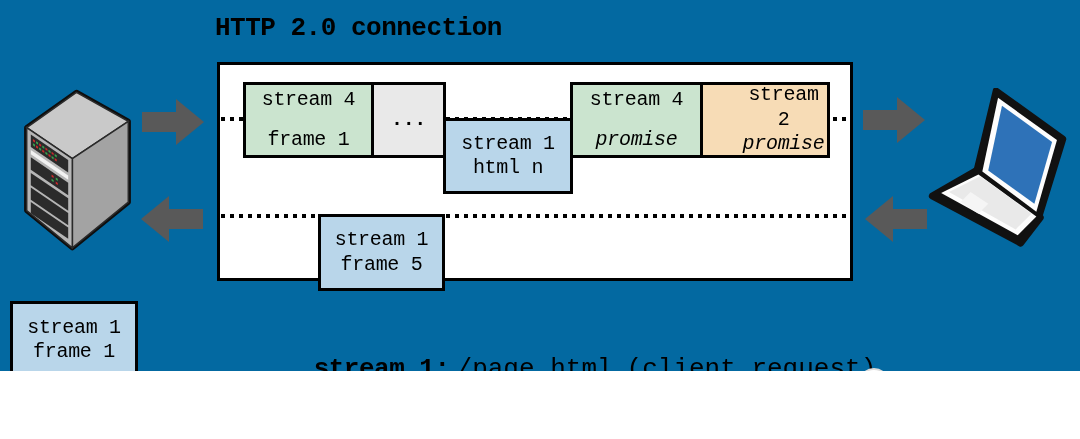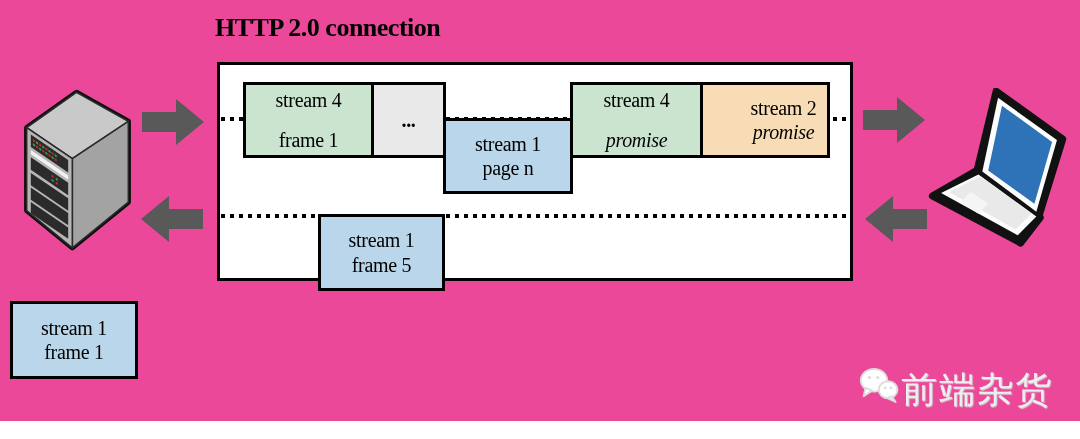--- a/index.html
+++ b/index.html
@@ -1,17 +1,17 @@
 <!DOCTYPE html>
 <html><head>
 <meta charset="utf-8">
 <style>
   html,body{margin:0;padding:0;background:#fff;}
-  .stage{position:relative;width:1080px;height:421px;background:#ec4899;overflow:hidden;
-         font-family:Liberation Serif, serif;color:#000;}
+  .stage{position:relative;width:1080px;height:371px;background:#0369a1;overflow:hidden;
+         font-family:Liberation Mono, monospace;color:#000;}
   .abs{position:absolute;}
 
   .title{left:215px;top:13px;font-size:26px;font-weight:bold;letter-spacing:-0.5px;}
 
   .conn-box{left:217px;top:62px;width:636px;height:219px;border:3px solid #000;background:#fff;box-sizing:border-box;}
 
   .dotline{height:4px;background:repeating-linear-gradient(90deg,#000 0 4px,transparent 4px 9px);z-index:1;}
   .dot-top{left:221px;top:117px;width:629px;}
   .dot-bottom{left:221px;top:214px;width:629px;}
 
@@ -121,21 +121,21 @@
 
   <div class="abs frame green f1">
     <span class="l1">stream 4</span>
     <span class="l2">frame 1</span>
   </div>
   <div class="abs frame grayf f2">
     <span class="l1">...</span>
   </div>
   <div class="abs frame blue f3">
     <span class="l1">stream 1</span>
-    <span class="l2">page n</span>
+    <span class="l2">html n</span>
   </div>
   <div class="abs frame green f4">
     <span class="l1">stream 4</span>
     <span class="l2 italic">promise</span>
   </div>
   <div class="abs frame tan f5">
     <span class="l1">stream 2</span>
     <span class="l2 italic">promise</span>
   </div>
 
@@ -143,20 +143,23 @@
     <span class="l1">stream 1</span>
     <span class="l2">frame 5</span>
   </div>
 
   <div class="abs frame blue fs">
     <span class="l1">stream 1</span>
     <span class="l2">frame 1</span>
   </div>
 
   <div class="abs legend">
+    <div class="row">
+      <span class="lbl">stream 1:</span><span class="pth">/page.html</span><span class="nte">(client request)</span>
+    </div>
     <div class="row">
       
     </div>
 
   </div>
 
   <div class="abs watermark">
     <svg width="46" height="38" viewBox="0 0 46 38">
       <g fill="#ffffff" stroke="#dcdcdc" stroke-width="2">
         <ellipse cx="17" cy="14" rx="14" ry="12"></ellipse>

